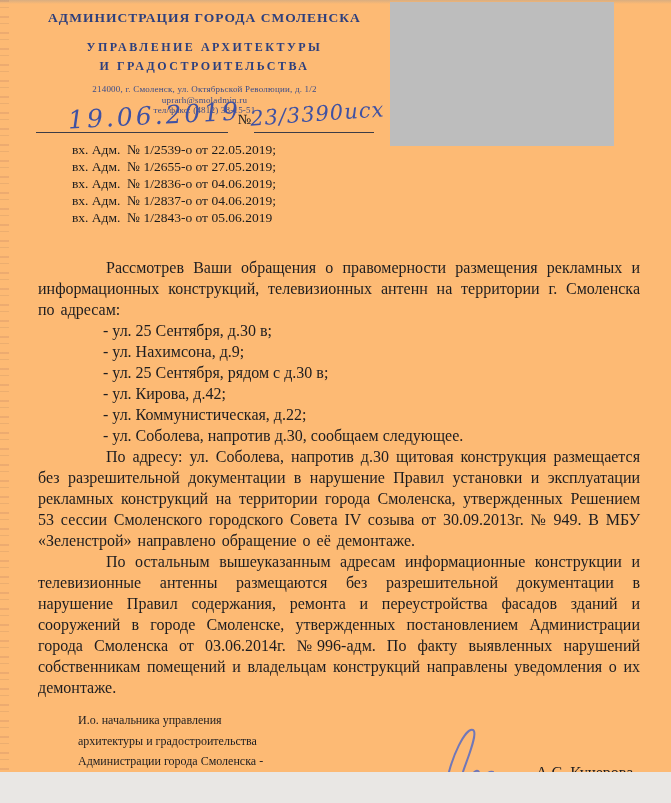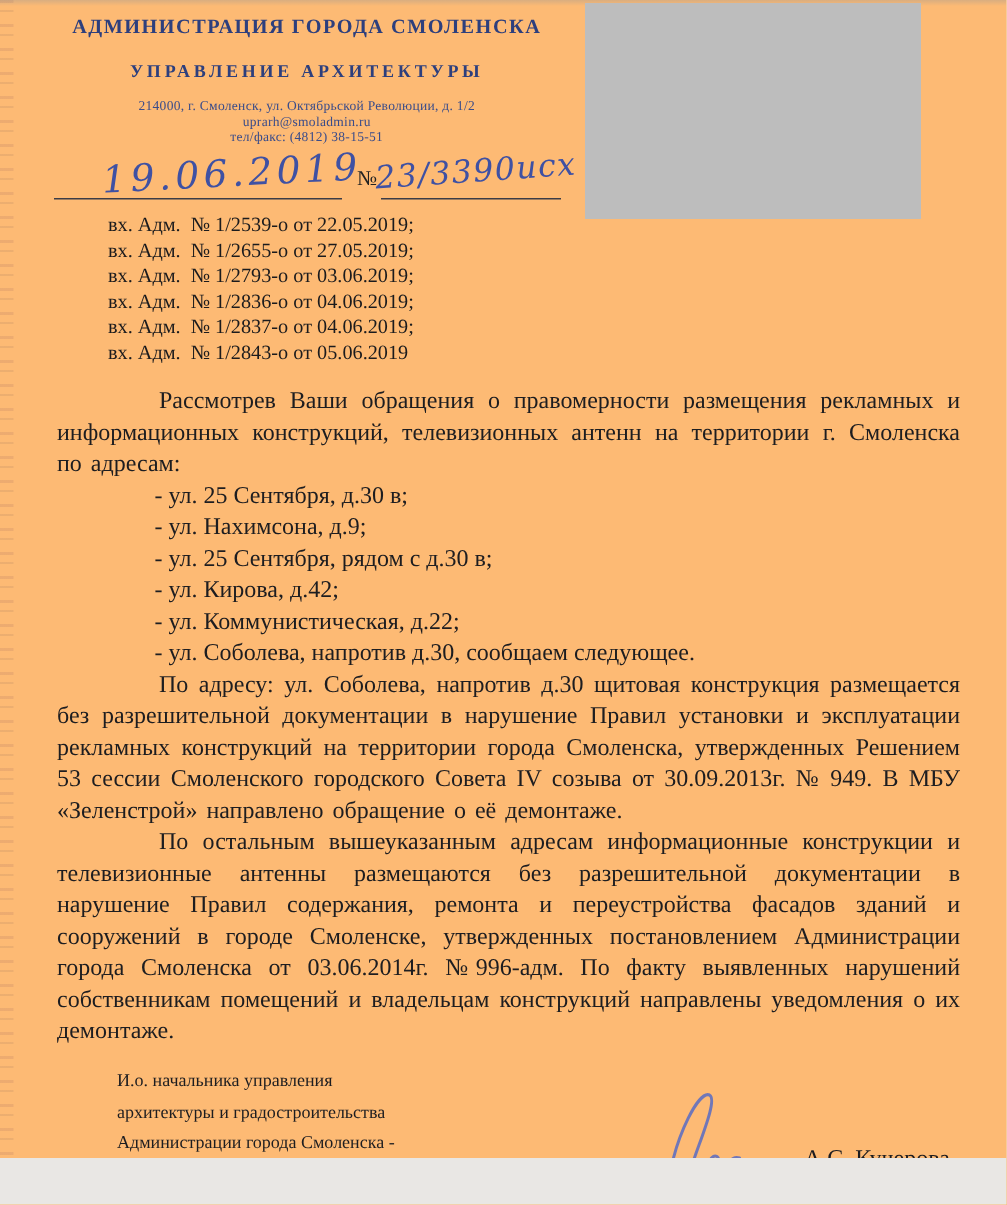--- a/index.html
+++ b/index.html
@@ -107,39 +107,39 @@
 <body>
 
 <div class="doc">
 
   <div class="edge-left"></div>
   <div class="edge-top"></div>
 
   <div class="letterhead">
     <div class="org">АДМИНИСТРАЦИЯ ГОРОДА СМОЛЕНСКА</div>
     <div class="dept">УПРАВЛЕНИЕ  АРХИТЕКТУРЫ</div>
+    <div class="dept">И  ГРАДОСТРОИТЕЛЬСТВА</div>
     <div class="contacts">
       <div>214000, г. Смоленск, ул. Октябрьской Революции, д. 1/2</div>
       <div>uprarh@smoladmin.ru</div>
       <div>тел/факс: (4812) 38-15-51</div>
     </div>
   </div>
 
   <div class="reg-underline u1"></div>
   <div class="reg-underline u2"></div>
   <div class="hw hw-date">19.06.2019</div>
   <div class="no-sign">№</div>
   <div class="hw hw-number">23/3390исх</div>
 
   <div class="redaction-box"></div>
 
   <div class="refs">
     <div>вх. Адм.  № 1/2539-о от 22.05.2019;</div>
     <div>вх. Адм.  № 1/2655-о от 27.05.2019;</div>
-    <div>вх. Адм.  № 1/2793-о от 03.06.2019;</div>
     <div>вх. Адм.  № 1/2836-о от 04.06.2019;</div>
     <div>вх. Адм.  № 1/2837-о от 04.06.2019;</div>
     <div>вх. Адм.  № 1/2843-о от 05.06.2019</div>
   </div>
 
   <div class="body-text">
     <p>Рассмотрев Ваши обращения о правомерности размещения рекламных и информационных конструкций, телевизионных антенн на территории г. Смоленска по адресам:</p>
     <ul class="addr-list">
       <li>- ул. 25 Сентября, д.30 в;</li>
       <li>- ул. Нахимсона, д.9;</li>

